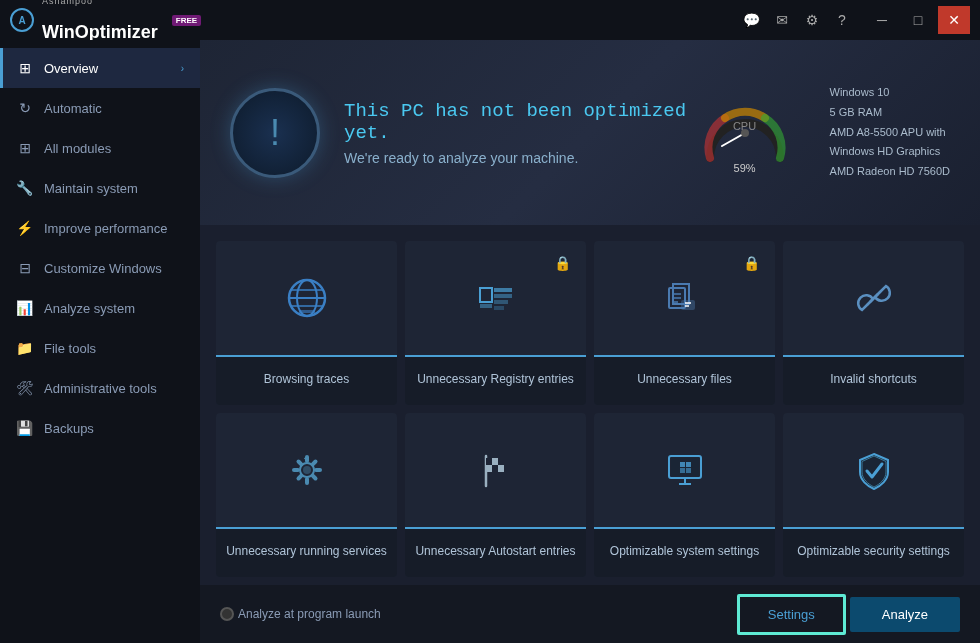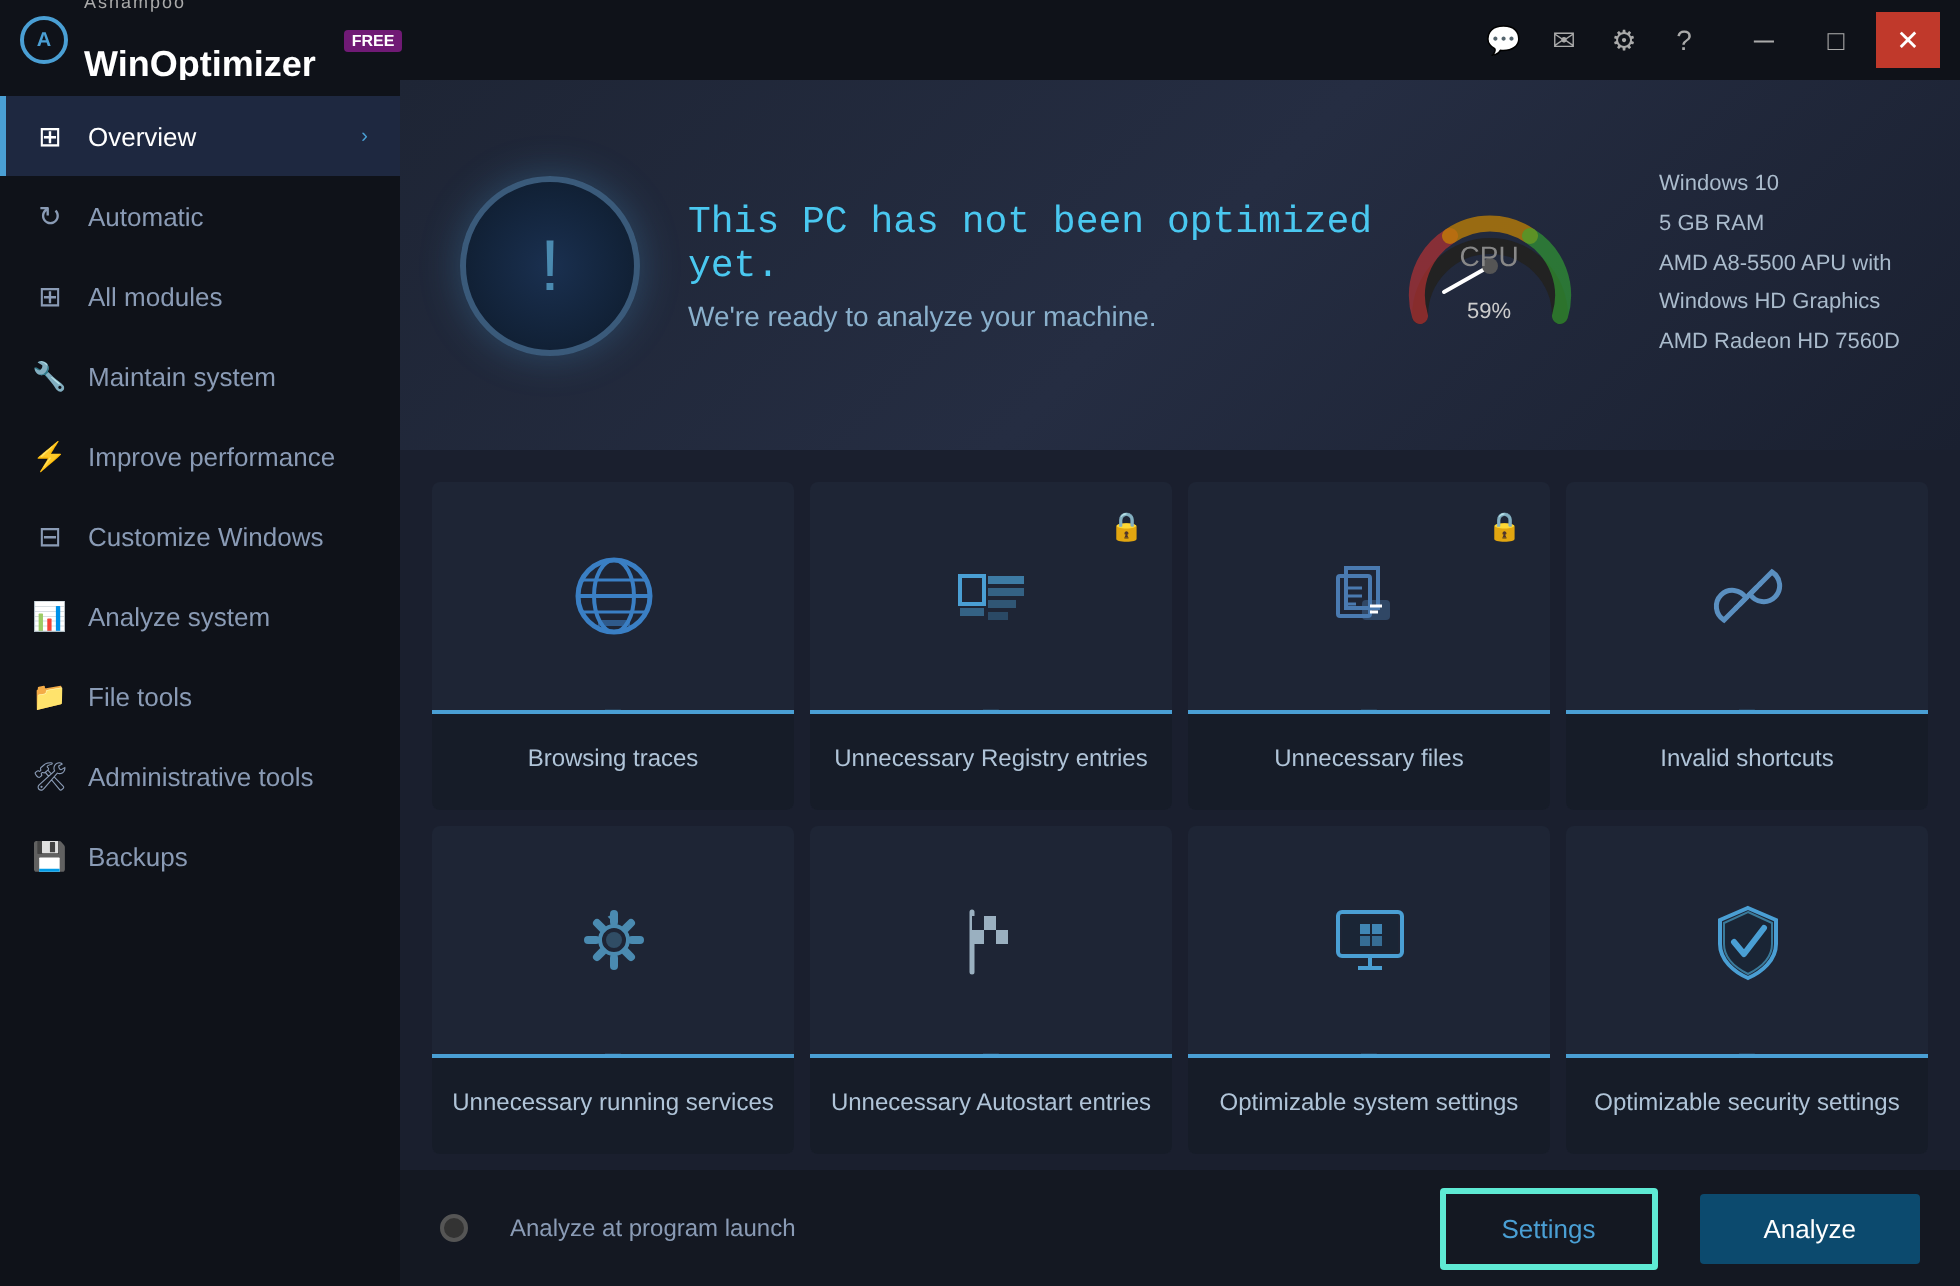--- a/index.html
+++ b/index.html
@@ -215,33 +215,33 @@
       position: relative;
       width: 90px;
       height: 90px;
     }
     .gauge-svg {
       width: 90px;
       height: 90px;
     }
     .gauge-percent {
       position: absolute;
-      bottom: 16px;
+      bottom: 4px;
       left: 50%;
       transform: translateX(-50%);
       color: #ccc;
       font-size: 11px;
     }
     .gauge-label {
       position: absolute;
       top: 32px;
       left: 50%;
       transform: translateX(-50%);
       color: #888;
-      font-size: 14px;
+      font-size: 11px;
     }
     .system-info {
       margin-left: 20px;
       color: #8a9bb5;
       font-size: 11px;
       line-height: 1.8;
     }
     .system-info div { color: #aabbcc; }
 
     
@@ -315,21 +315,21 @@
       font-weight: bold;
     }
 
     
     .bottom-bar {
       height: 58px;
       background: #141822;
       display: flex;
       align-items: center;
       padding: 0 20px;
-      gap: 21px;
+      gap: 4px;
       flex-shrink: 0;
     }
     .analyze-checkbox {
       width: 14px;
       height: 14px;
       border-radius: 50%;
       background: #333;
       border: 2px solid #555;
       cursor: pointer;
     }

